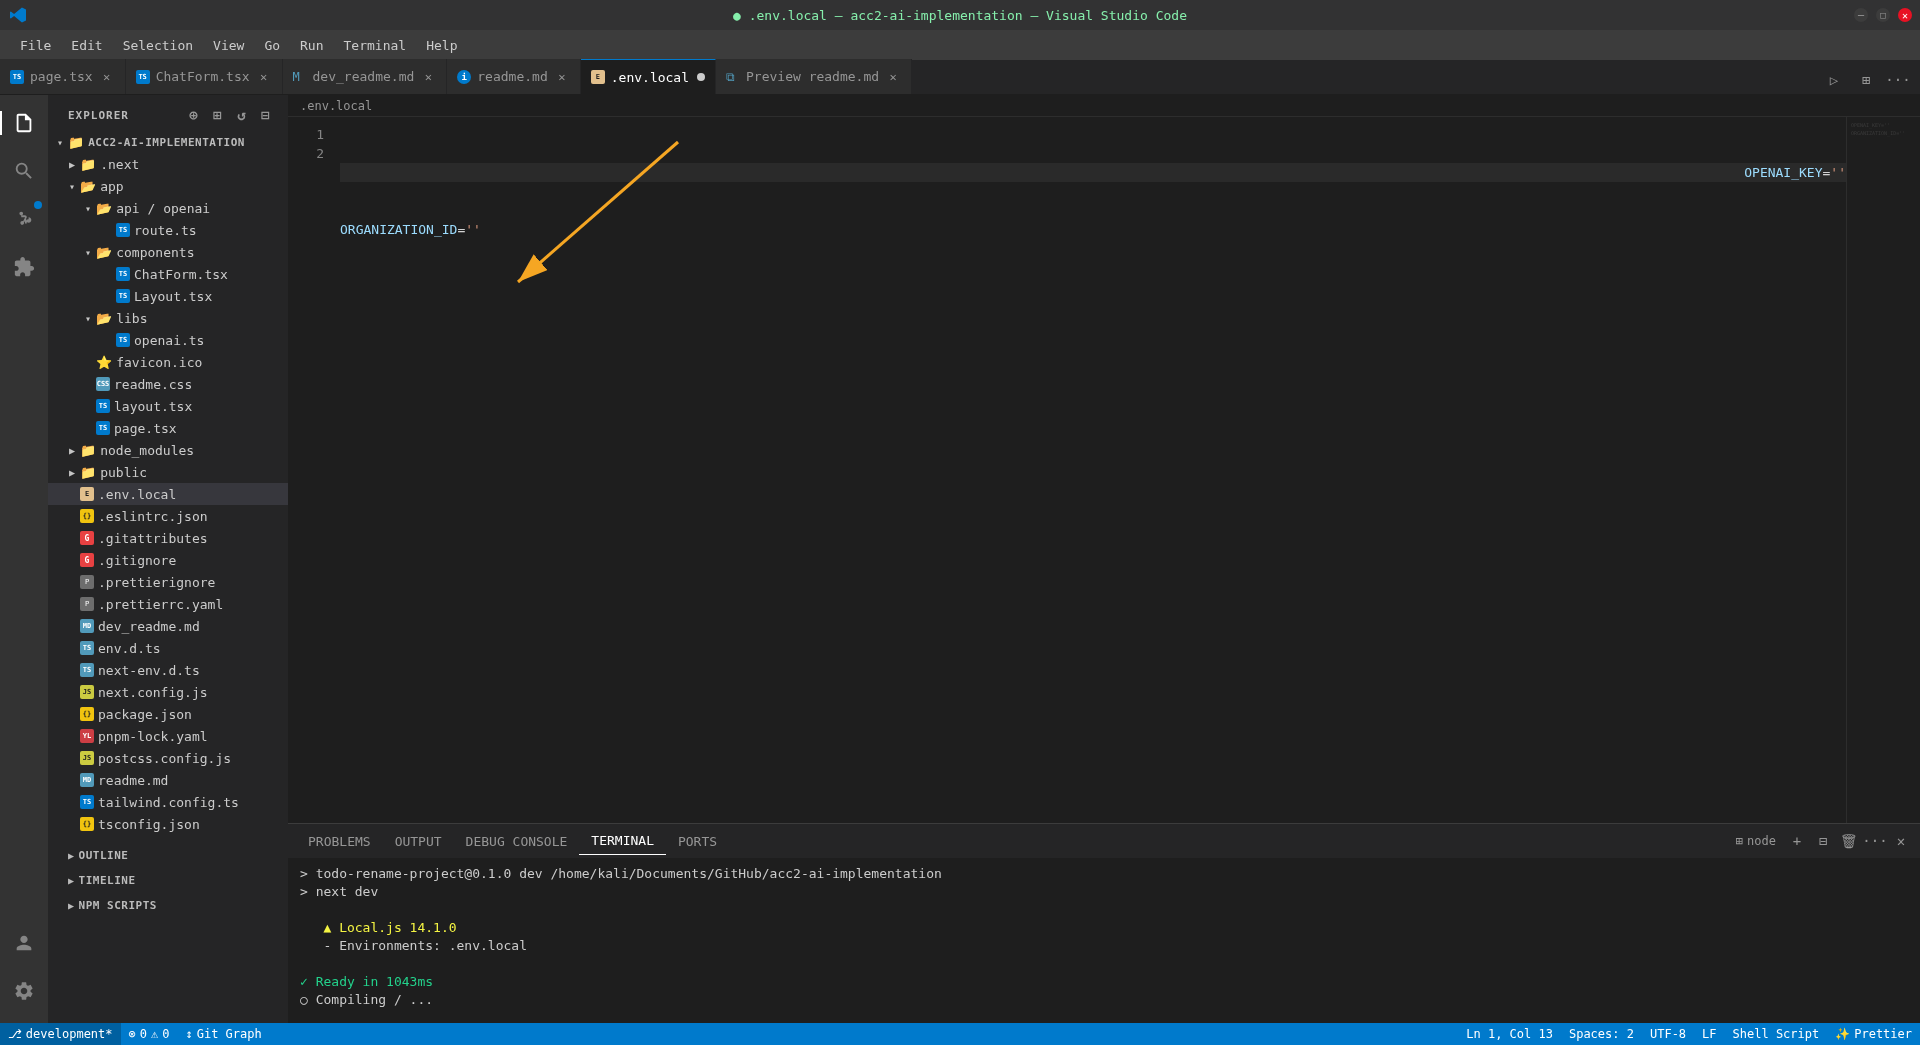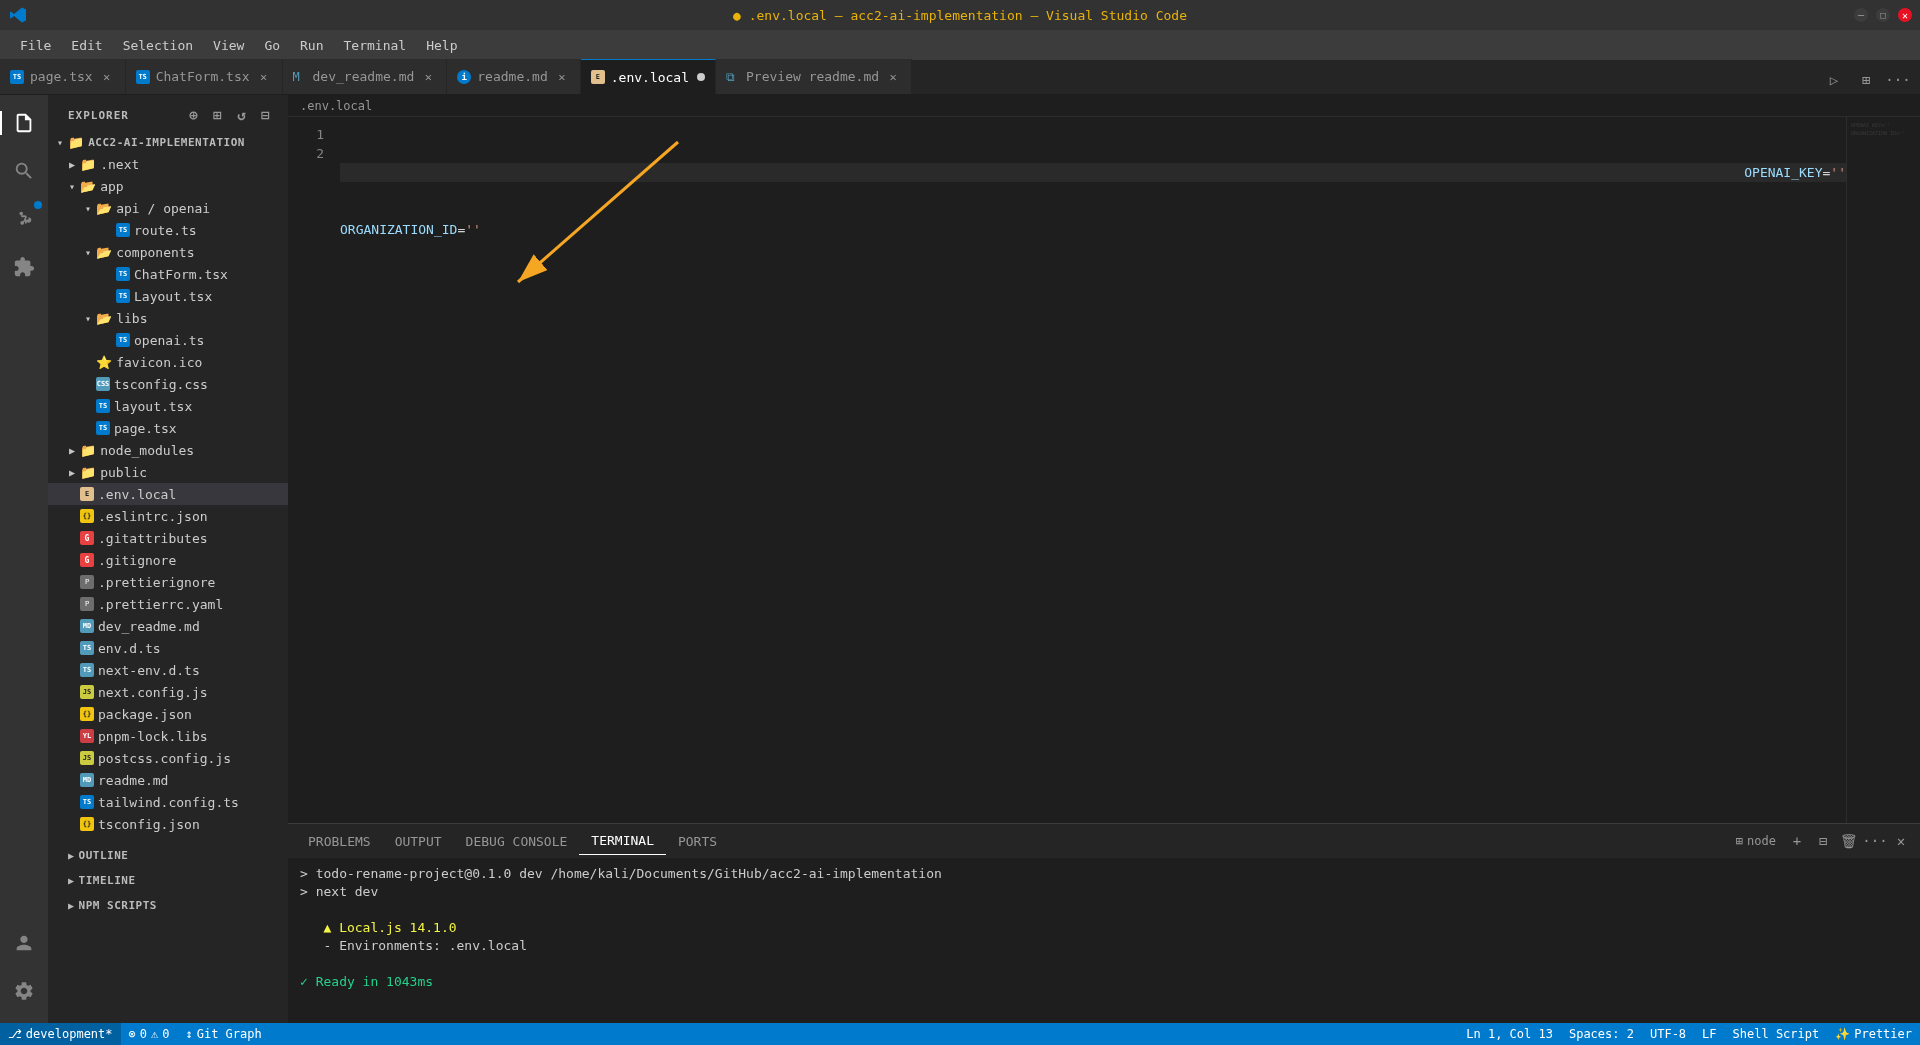--- a/index.html
+++ b/index.html
@@ -411,21 +411,21 @@
   </style>
 </head>
 <body>
 
 <div id="titlebar">
   <span style="position:absolute;left:10px;display:flex;align-items:center;">
     <svg width="16" height="16" viewBox="0 0 100 100">
       <path d="M74.7 97.4L25.5 55.8 5.1 72.2 0 69V31l5.1-3.2 20.4 16.4L74.7 2.6 100 15v70L74.7 97.4z" fill="#007acc"></path>
     </svg>
   </span>
-  <span style="font-size:13px;color:#eab308;">● .env.local — acc2-ai-implementation — Visual Studio Code</span>
+  <span style="font-size:13px;color:#86efac;">● .env.local — acc2-ai-implementation — Visual Studio Code</span>
   <div style="position:absolute;right:8px;display:flex;gap:8px;align-items:center;">
     <div style="width:14px;height:14px;background:#3c3c3c;border-radius:50%;display:flex;align-items:center;justify-content:center;cursor:pointer;font-size:10px;color:#999;">─</div>
     <div style="width:14px;height:14px;background:#3c3c3c;border-radius:50%;display:flex;align-items:center;justify-content:center;cursor:pointer;font-size:9px;color:#999;">□</div>
     <div style="width:14px;height:14px;background:#e81123;border-radius:50%;display:flex;align-items:center;justify-content:center;cursor:pointer;font-size:10px;color:#fff;">✕</div>
   </div>
 </div>
 
 <div id="menubar">
   <div class="menu-item">File</div>
   <div class="menu-item">Edit</div>
@@ -594,21 +594,21 @@
 
       <div class="tree-item" style="padding-left:32px;">
         <span style="width:16px;display:inline-block;"></span>
         <span style="margin-right:4px;font-size:13px;">⭐</span>
         <span class="label">favicon.ico</span>
       </div>
 
       <div class="tree-item" style="padding-left:32px;">
         <span style="width:16px;display:inline-block;"></span>
         <span style="margin-right:4px;width:14px;height:14px;background:#519aba;border-radius:2px;display:inline-flex;align-items:center;justify-content:center;font-size:7px;color:#fff;font-weight:bold;">CSS</span>
-        <span class="label">tsconfig.css</span>
+        <span class="label">readme.css</span>
       </div>
 
       <div class="tree-item" style="padding-left:32px;">
         <span style="width:16px;display:inline-block;"></span>
         <span style="margin-right:4px;width:14px;height:14px;background:#007acc;border-radius:2px;display:inline-flex;align-items:center;justify-content:center;font-size:7px;color:#fff;font-weight:bold;">TS</span>
         <span class="label">layout.tsx</span>
       </div>
 
       <div class="tree-item" style="padding-left:32px;">
         <span style="width:16px;display:inline-block;"></span>
@@ -690,21 +690,21 @@
 
       <div class="tree-item" style="padding-left:16px;">
         <span style="width:16px;display:inline-block;"></span>
         <span style="margin-right:4px;width:14px;height:14px;background:#f1c40f;border-radius:2px;display:inline-flex;align-items:center;justify-content:center;font-size:7px;color:#1e1e1e;font-weight:bold;">{}</span>
         <span class="label">package.json</span>
       </div>
 
       <div class="tree-item" style="padding-left:16px;">
         <span style="width:16px;display:inline-block;"></span>
         <span style="margin-right:4px;width:14px;height:14px;background:#cc3e44;border-radius:2px;display:inline-flex;align-items:center;justify-content:center;font-size:7px;color:#fff;font-weight:bold;">YL</span>
-        <span class="label">pnpm-lock.libs</span>
+        <span class="label">pnpm-lock.yaml</span>
       </div>
 
       <div class="tree-item" style="padding-left:16px;">
         <span style="width:16px;display:inline-block;"></span>
         <span style="margin-right:4px;width:14px;height:14px;background:#cbcb41;border-radius:2px;display:inline-flex;align-items:center;justify-content:center;font-size:7px;color:#1e1e1e;font-weight:bold;">JS</span>
         <span class="label">postcss.config.js</span>
       </div>
 
       <div class="tree-item" style="padding-left:16px;">
         <span style="width:16px;display:inline-block;"></span>
@@ -802,20 +802,21 @@
       </div>
 
       <div id="terminal-content">
         <div class="term-line term-prompt">&gt; todo-rename-project@0.1.0 dev /home/kali/Documents/GitHub/acc2-ai-implementation</div>
         <div class="term-line term-prompt">&gt; next dev</div>
         <div class="term-line">&nbsp;</div>
         <div class="term-line term-warning">   ▲ Local.js 14.1.0</div>
         <div class="term-line term-info">   - Environments: .env.local</div>
         <div class="term-line">&nbsp;</div>
         <div class="term-line term-success">✓ Ready in 1043ms</div>
+        <div class="term-line term-info">○ Compiling / ...</div>
 
       </div>
     </div>
 
   </div>
 
 </div>
 
 <div id="statusbar">
   <div class="status-left">

